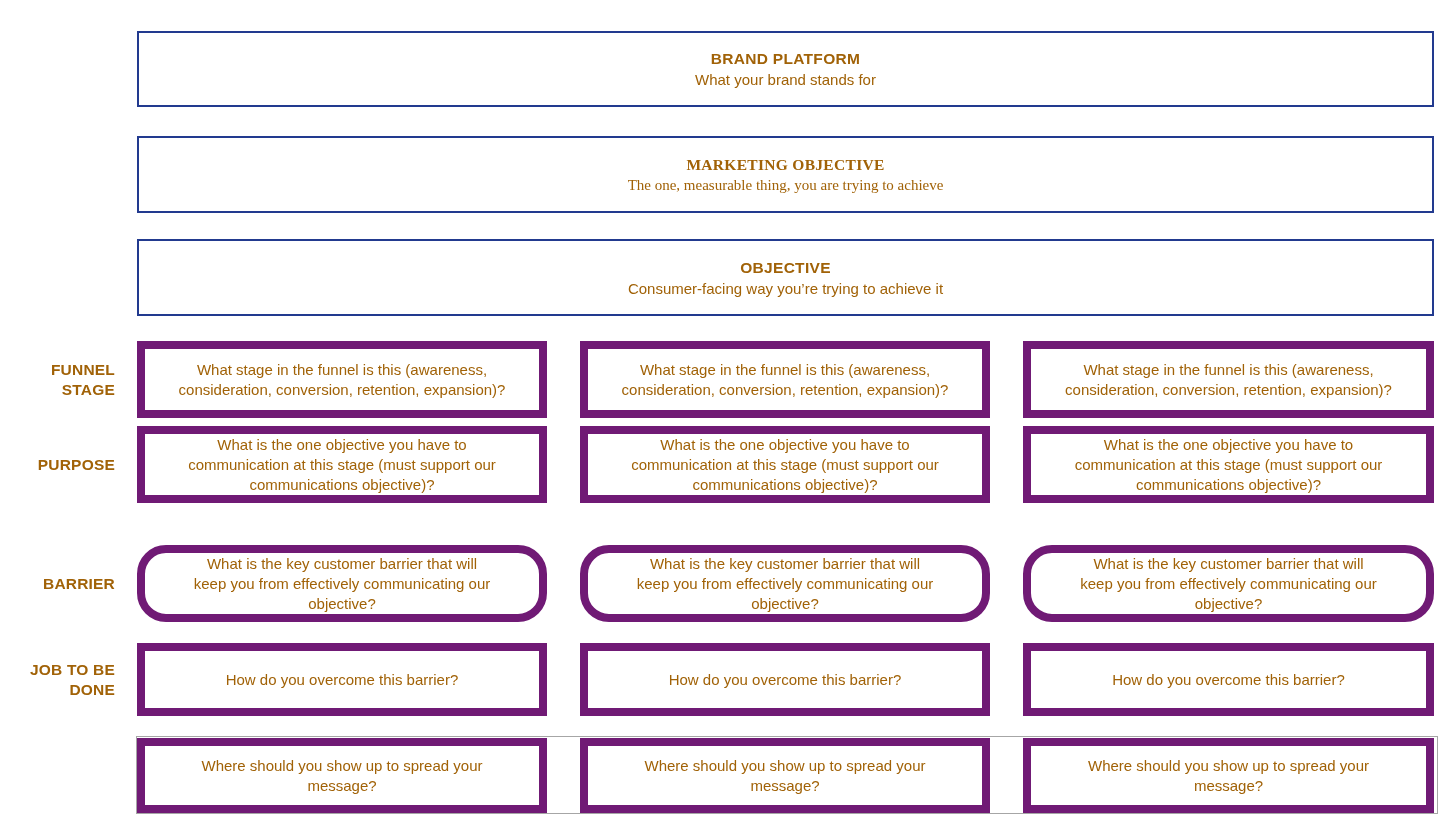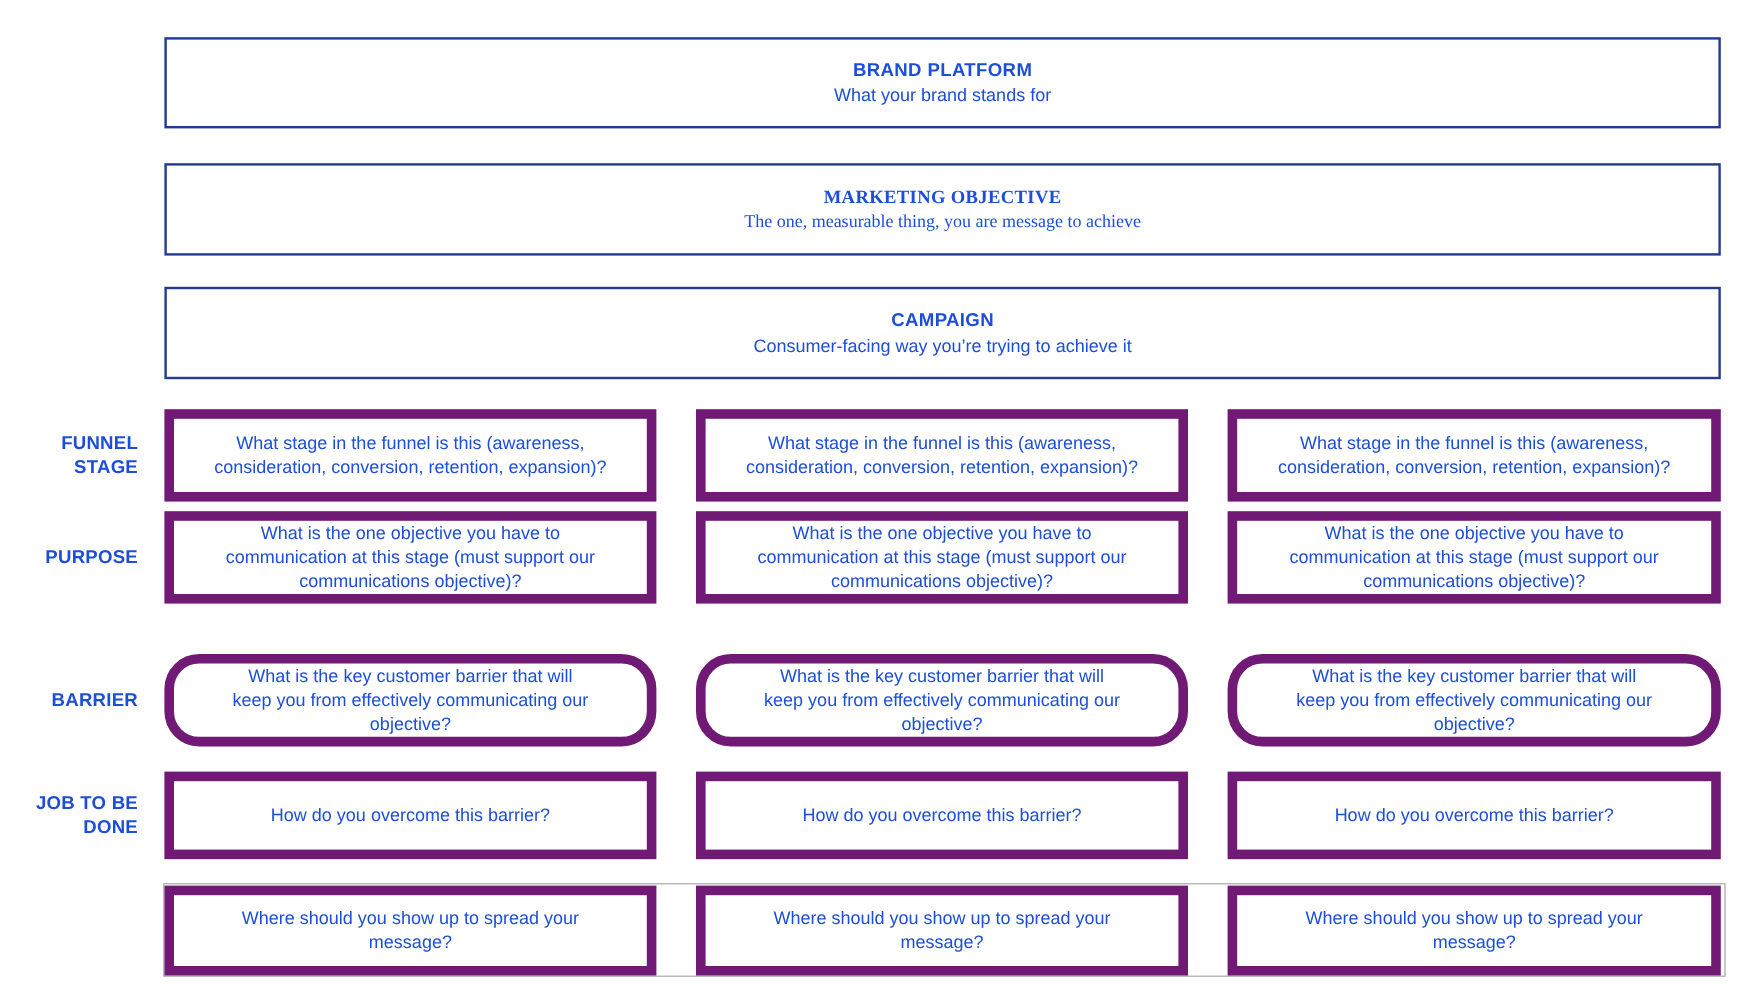--- a/index.html
+++ b/index.html
@@ -7,21 +7,21 @@
     padding: 0;
     background: #ffffff;
     font-family: "Liberation Sans", sans-serif;
   }
   .stage {
     position: relative;
     width: 1456px;
     height: 818px;
     background: #ffffff;
     overflow: hidden;
-    color: #1d4ed8;
+    color: #a16207;
   }
 
   
   .hbox {
     position: absolute;
     left: 137px;
     width: 1297px;
     border: 2px solid #223a8f;
     background: #ffffff;
     box-sizing: border-box;
@@ -100,25 +100,25 @@
 
 <div class="stage">
 
   <div class="hbox" style="top:31px;height:76px;">
     <div class="t">BRAND PLATFORM</div>
     <div class="s">What your brand stands for</div>
   </div>
 
   <div class="hbox" style="top:136px;height:77px;font-family:Liberation Serif, serif;">
     <div class="t">MARKETING OBJECTIVE</div>
-    <div class="s">The one, measurable thing, you are message to achieve</div>
+    <div class="s">The one, measurable thing, you are trying to achieve</div>
   </div>
 
   <div class="hbox" style="top:239px;height:77px;">
-    <div class="t">CAMPAIGN</div>
+    <div class="t">OBJECTIVE</div>
     <div class="s">Consumer-facing way you’re trying to achieve it</div>
   </div>
 
   <div class="gray-outline"></div>
 
   <div class="rlabel r1">FUNNEL
 STAGE</div>
   <div class="cell r1 c1">What stage in the funnel is this (awareness,
 consideration, conversion, retention, expansion)?</div>
   <div class="cell r1 c2">What stage in the funnel is this (awareness,

